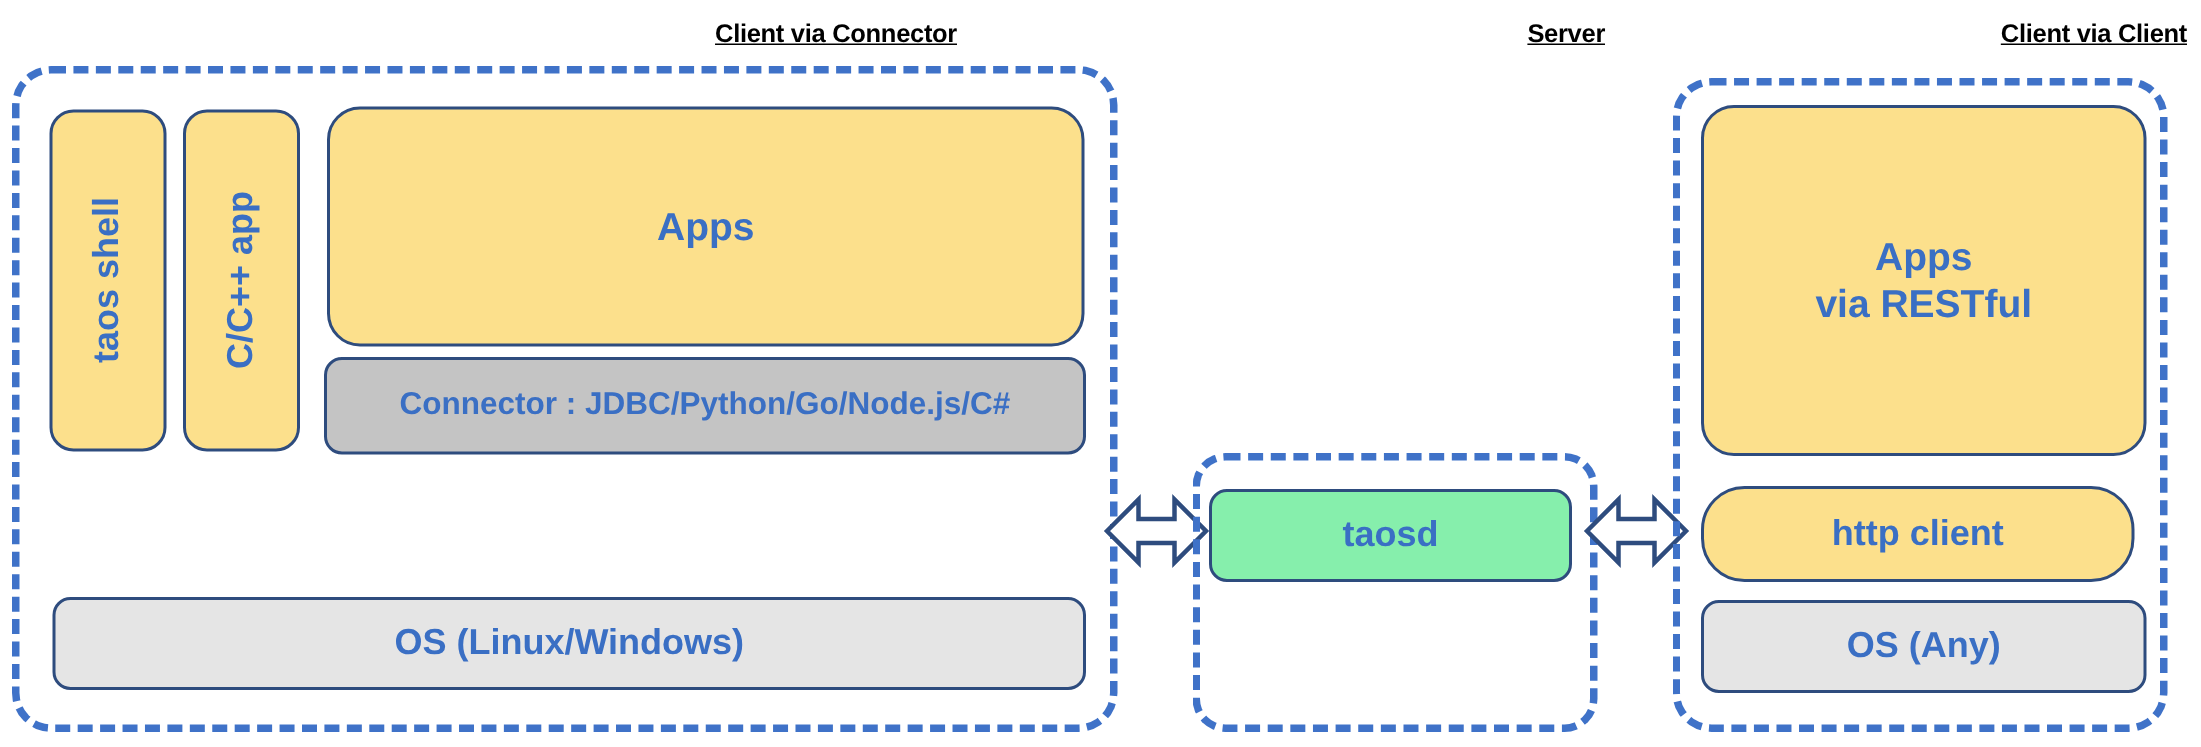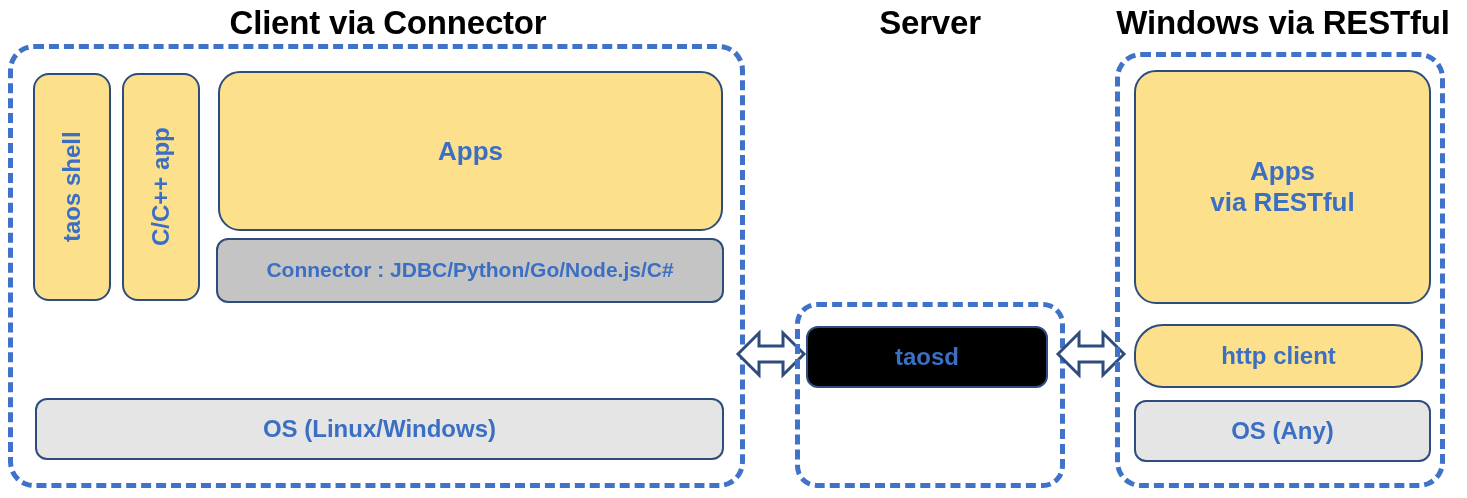--- a/index.html
+++ b/index.html
@@ -10,25 +10,26 @@
     overflow:hidden;
     position:relative;
   }
   .stage{position:absolute;left:0;top:0;width:1467px;height:498px;}
 
   
   .sec-title{
     position:absolute;
     color:#000000;
     font-weight:bold;
-    font-size:33px;
+    font-size:17px;
     line-height:30px;
-    text-align:center;
+    text-align:right;
     white-space:nowrap;
     letter-spacing:-0.2px;
+    text-decoration:underline;
   }
 
   
   .group{
     position:absolute;
     border:5px dashed #3F72C8;
     border-radius:26px;
     box-sizing:border-box;
     background:transparent;
   }
@@ -43,42 +44,42 @@
     font-weight:bold;
     display:flex;
     align-items:center;
     justify-content:center;
     text-align:center;
     line-height:1.18;
   }
   .box.yellow{background:#FCE08C;}
   .box.orange{background:#F3A571;}
   .box.blue  {background:#e5e5e5;}
-  .box.green {background:#000000;}
+  .box.green {background:#86efac;}
   .box.gray  {background:#C4C4C4;}
 
   .box.tall{border-radius:16px;}
   .box.vert{
     writing-mode:vertical-rl;
     transform:rotate(180deg);
   }
 
   
   .arrow{position:absolute;}
 </style>
 </head>
 <body>
 
 <div class="stage">
 
   <div class="sec-title" style="left:138px;top:8px;width:500px;">Client via Connector</div>
 
   <div class="sec-title" style="left:790px;top:8px;width:280px;">Server</div>
 
-  <div class="sec-title" style="left:1108px;top:8px;width:350px;">Windows via RESTful</div>
+  <div class="sec-title" style="left:1108px;top:8px;width:350px;">Client via Client</div>
 
   <div class="group" style="left:8px;top:44px;width:737px;height:444px;"></div>
 
   <div class="box yellow tall vert" style="left:33px;top:73px;width:78px;height:228px;font-size:24px;">taos shell</div>
 
   <div class="box yellow tall vert" style="left:122px;top:73px;width:78px;height:228px;font-size:24px;">C/C++ app</div>
 
   <div class="box yellow tall" style="left:218px;top:71px;width:505px;height:160px;font-size:26px;border-radius:22px;">Apps</div>
 
   <div class="box gray" style="left:216px;top:238px;width:508px;height:65px;font-size:21px;">Connector : JDBC/Python/Go/Node.js/C#</div>

